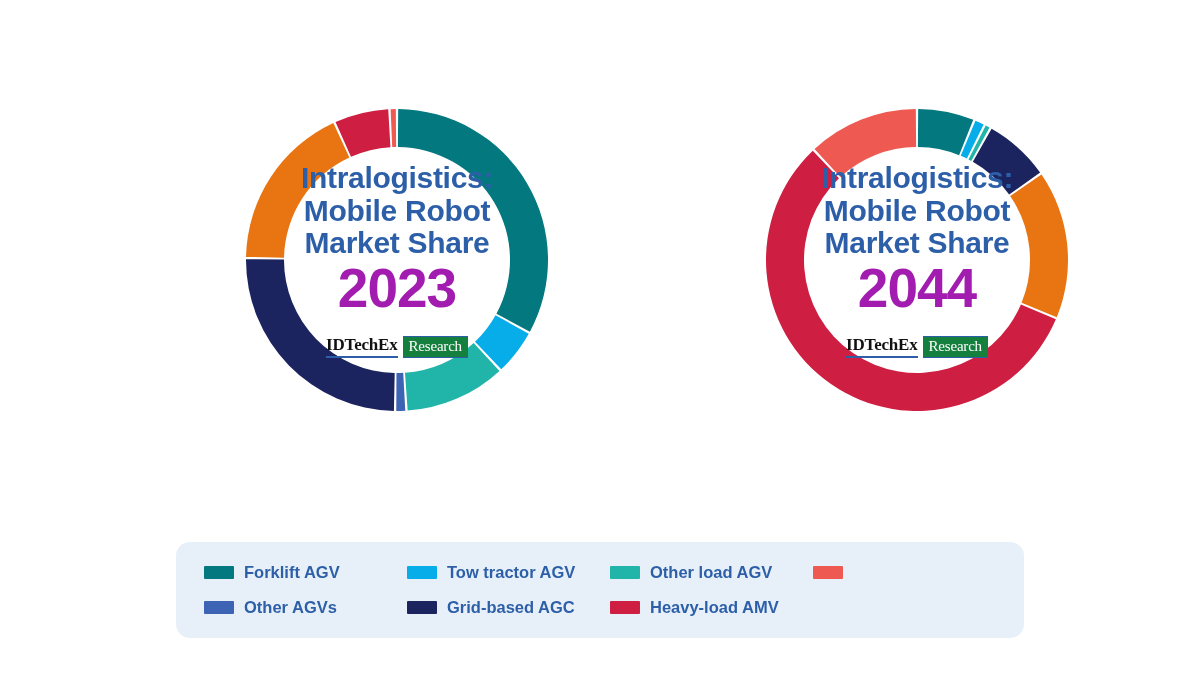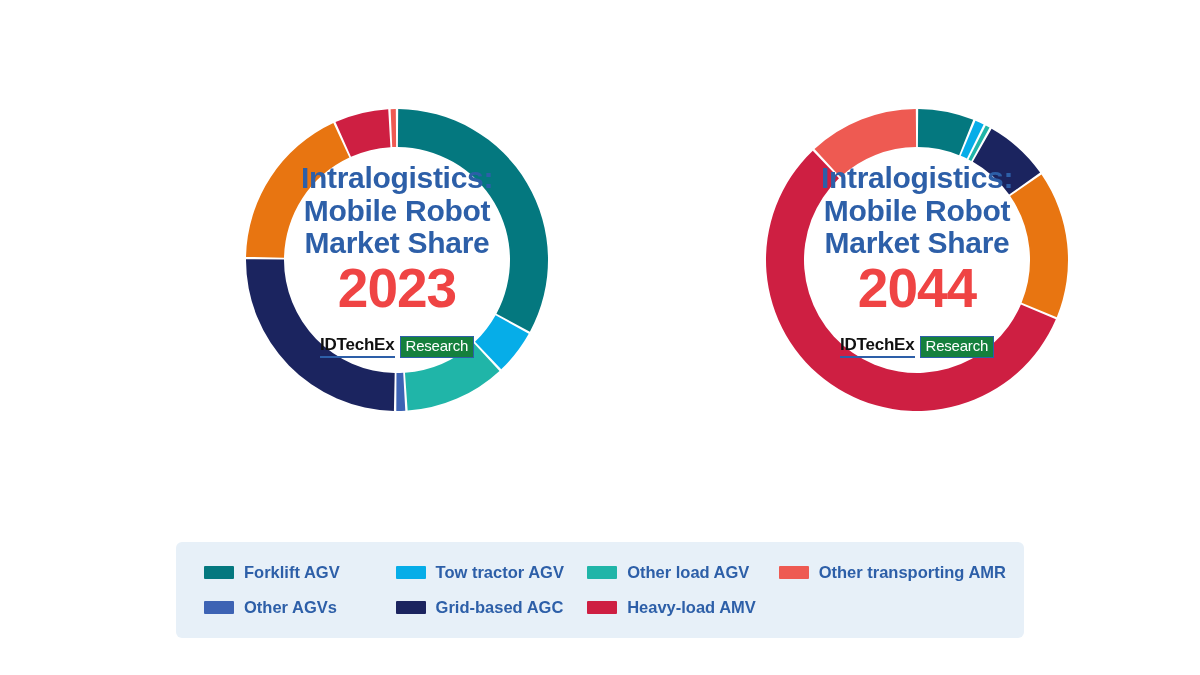--- a/index.html
+++ b/index.html
@@ -27,39 +27,39 @@
     color:#2D5FA8;
     line-height:1.08;
     pointer-events:none;
   }
   .ct-line{
     font-size:30px;font-weight:bold;letter-spacing:-0.3px;
     color:#2D5FA8;white-space:nowrap;
   }
   .ct-year{
     font-size:55px;font-weight:bold;letter-spacing:-1px;
-    color:#ef4444;margin-top:2px;line-height:1.0;
+    color:#a21caf;margin-top:2px;line-height:1.0;
   }
   .logo{
-    margin-top:20px;display:flex;align-items:center;justify-content:center;gap:5px;
+    margin-top:20px;display:flex;align-items:center;justify-content:center;gap:5px;font-family:Liberation Serif, serif;
   }
   .logo-name{
     font-size:17px;font-weight:bold;color:#111111;
     border-bottom:2.5px solid #2D5FA8;padding-bottom:1px;
     letter-spacing:-0.2px;
   }
   .logo-tag{
     font-size:15px;color:#ffffff;background:#15803d;
     border:1.5px solid #2D5FA8;
     padding:1px 5px 2px 5px;letter-spacing:-0.2px;
   }
   .legend{
     position:absolute;left:176px;top:542px;
     width:848px;height:96px;
-    background:#E7F0F8;border-radius:6px;
+    background:#E7F0F8;border-radius:14px;
     display:flex;align-items:center;
     box-sizing:border-box;
     padding:0 18px;
   }
   .legend-grid{
     display:grid;
     grid-template-columns:repeat(4, 1fr);
     grid-template-rows:repeat(2, 1fr);
     grid-auto-flow:row;
     width:100%;height:70px;
@@ -137,21 +137,20 @@
       <div class="legend-item">
         <span class="legend-swatch" style="background: rgb(6, 173, 232);"></span>
         <span class="legend-label">Tow tractor AGV</span>
       </div>
       <div class="legend-item">
         <span class="legend-swatch" style="background: rgb(32, 181, 168);"></span>
         <span class="legend-label">Other load AGV</span>
       </div>
       <div class="legend-item">
         <span class="legend-swatch" style="background: rgb(238, 90, 82);"></span>
-        <span class="legend-label">Other transporting AMR</span>
       </div>
       <div class="legend-item">
         <span class="legend-swatch" style="background: rgb(61, 99, 180);"></span>
         <span class="legend-label">Other AGVs</span>
       </div>
       <div class="legend-item">
         <span class="legend-swatch" style="background: rgb(27, 36, 95);"></span>
         <span class="legend-label">Grid-based AGC</span>
       </div>
       <div class="legend-item">

